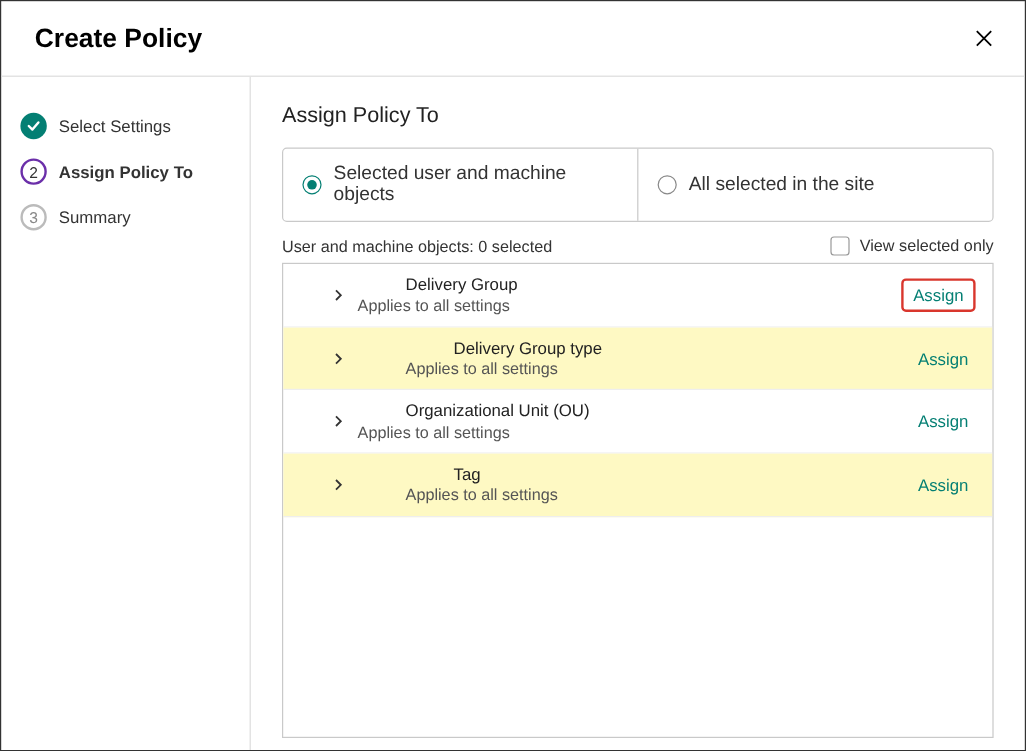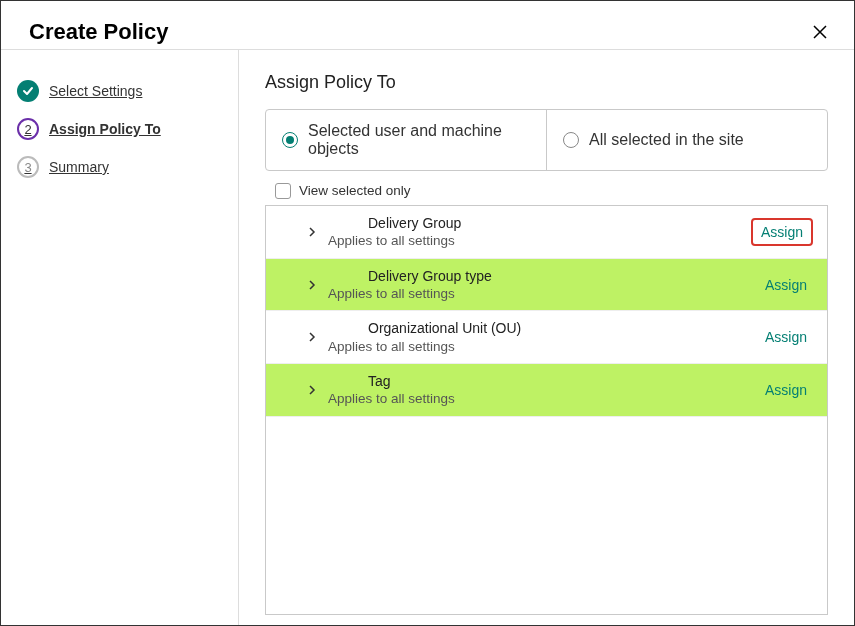--- a/index.html
+++ b/index.html
@@ -16,21 +16,21 @@
     height: 626px;
     border: 1px solid #333;
     display: flex;
     flex-direction: column;
     position: relative;
   }
   .titlebar {
     display: flex;
     align-items: center;
     justify-content: space-between;
-    padding: 18px 24px 4px 28px;
+    padding: 18px 24px 18px 28px;
     border-bottom: 1px solid #ddd;
   }
   .title {
     font-size: 22px;
     font-weight: 600;
     color: #000;
   }
   .close-btn {
     cursor: pointer;
     width: 20px;
@@ -39,24 +39,23 @@
     align-items: center;
     justify-content: center;
   }
   .close-btn svg { stroke: #000; stroke-width: 1.5; }
   .body {
     flex: 1;
     display: flex;
     min-height: 0;
   }
   .sidebar {
-    width: 238px;
+    width: 208px;
     border-right: 1px solid #ddd;
     padding: 22px 14px;
-    text-decoration: underline;
   }
   .step {
     display: flex;
     align-items: center;
     gap: 10px;
     padding: 8px 2px;
     cursor: pointer;
   }
   .step-indicator {
     width: 22px;
@@ -159,21 +158,21 @@
     flex: 1;
     min-height: 0;
     overflow: auto;
   }
   .row {
     display: flex;
     align-items: center;
     padding: 8px 14px 8px 38px;
     border-bottom: 1px solid #eee;
   }
-  .row.alt { background: #bef264; }
+  .row.alt { background: #fef9c3; gap: 40px; }
   .row-chevron {
     width: 16px;
     display: flex;
     align-items: center;
     justify-content: center;
     cursor: pointer;
     margin-right: 8px;
   }
   .row-chevron svg { stroke: #333; stroke-width: 1.5; }
   .row-text { flex: 1; }
@@ -238,20 +237,21 @@
           <span class="radio selected"></span>
           <span>Selected user and machine objects</span>
         </div>
         <div class="seg-option">
           <span class="radio"></span>
           <span>All selected in the site</span>
         </div>
       </div>
 
       <div class="meta-row">
+        <div>User and machine objects: 0 selected</div>
         <label class="view-selected">
           <span class="checkbox"></span>
           <span>View selected only</span>
         </label>
       </div>
 
       <div class="list-panel">
 
         <div class="row">
           <div class="row-chevron">

